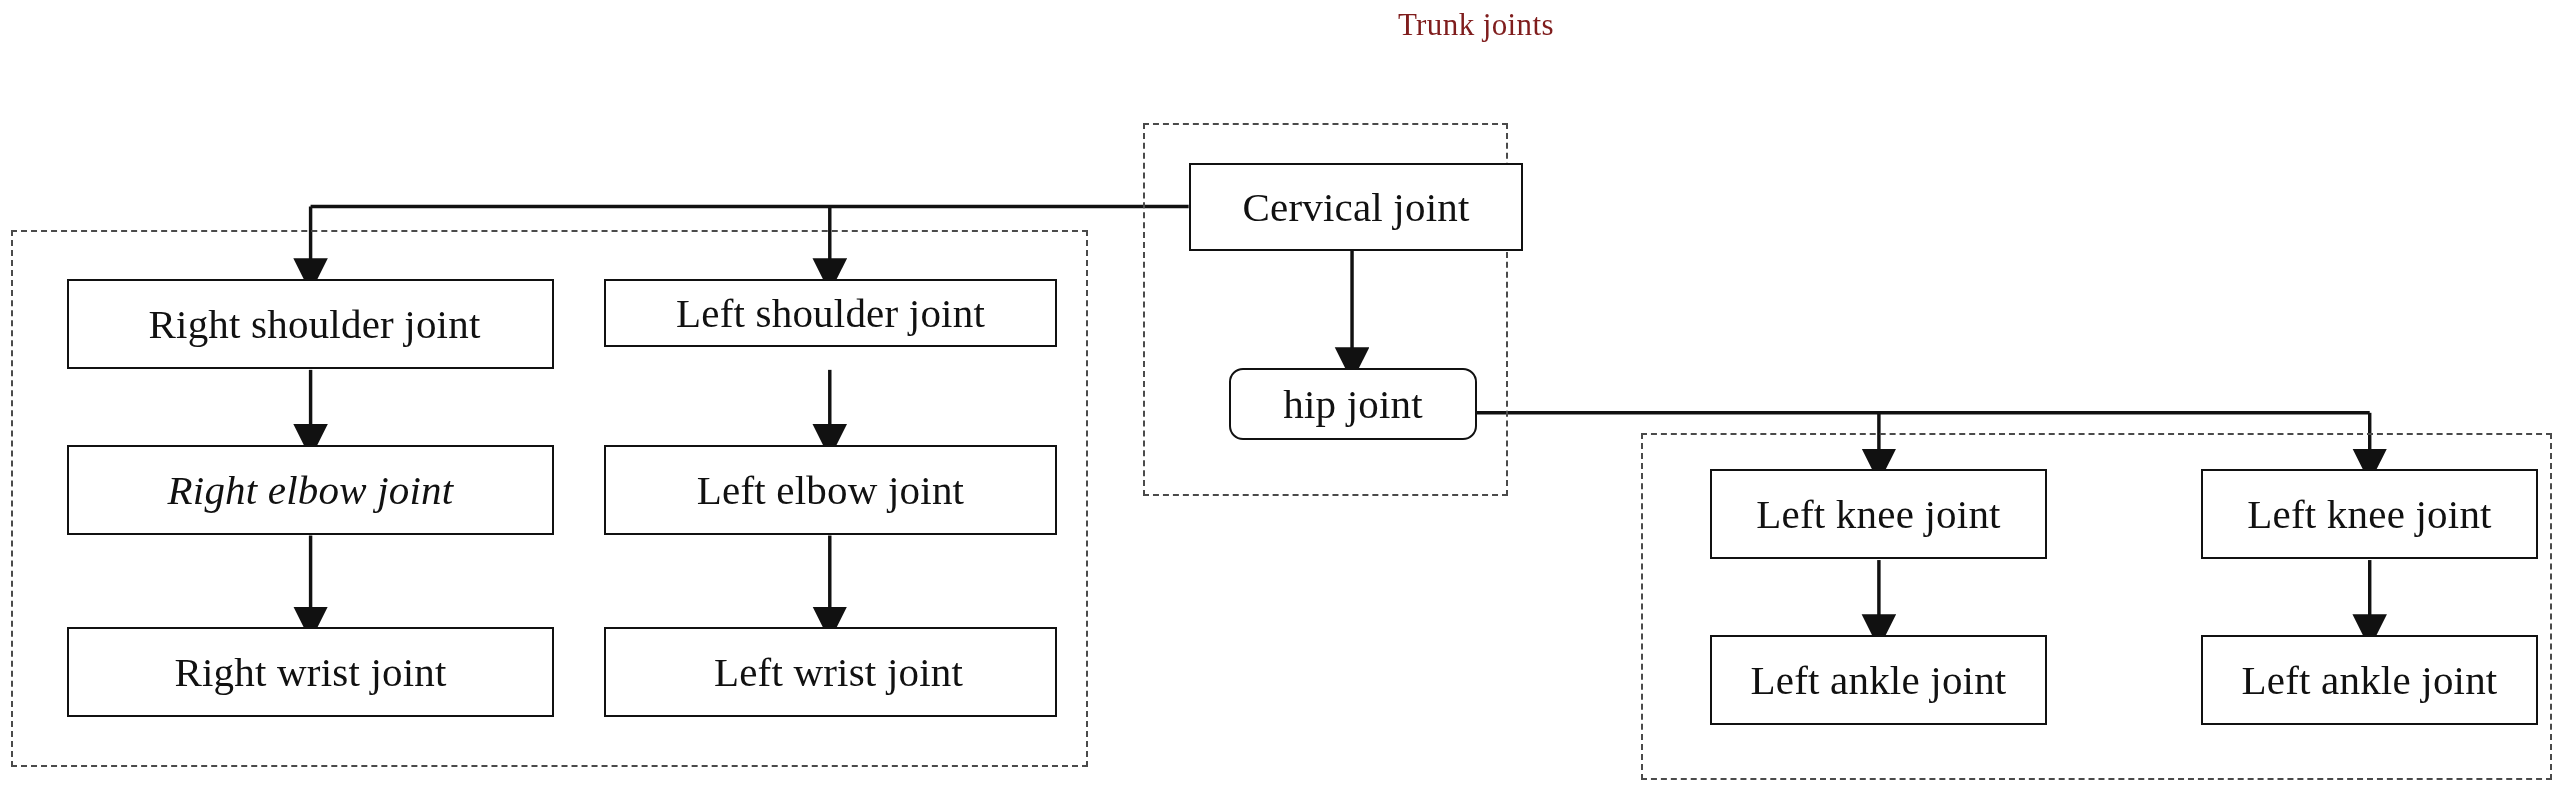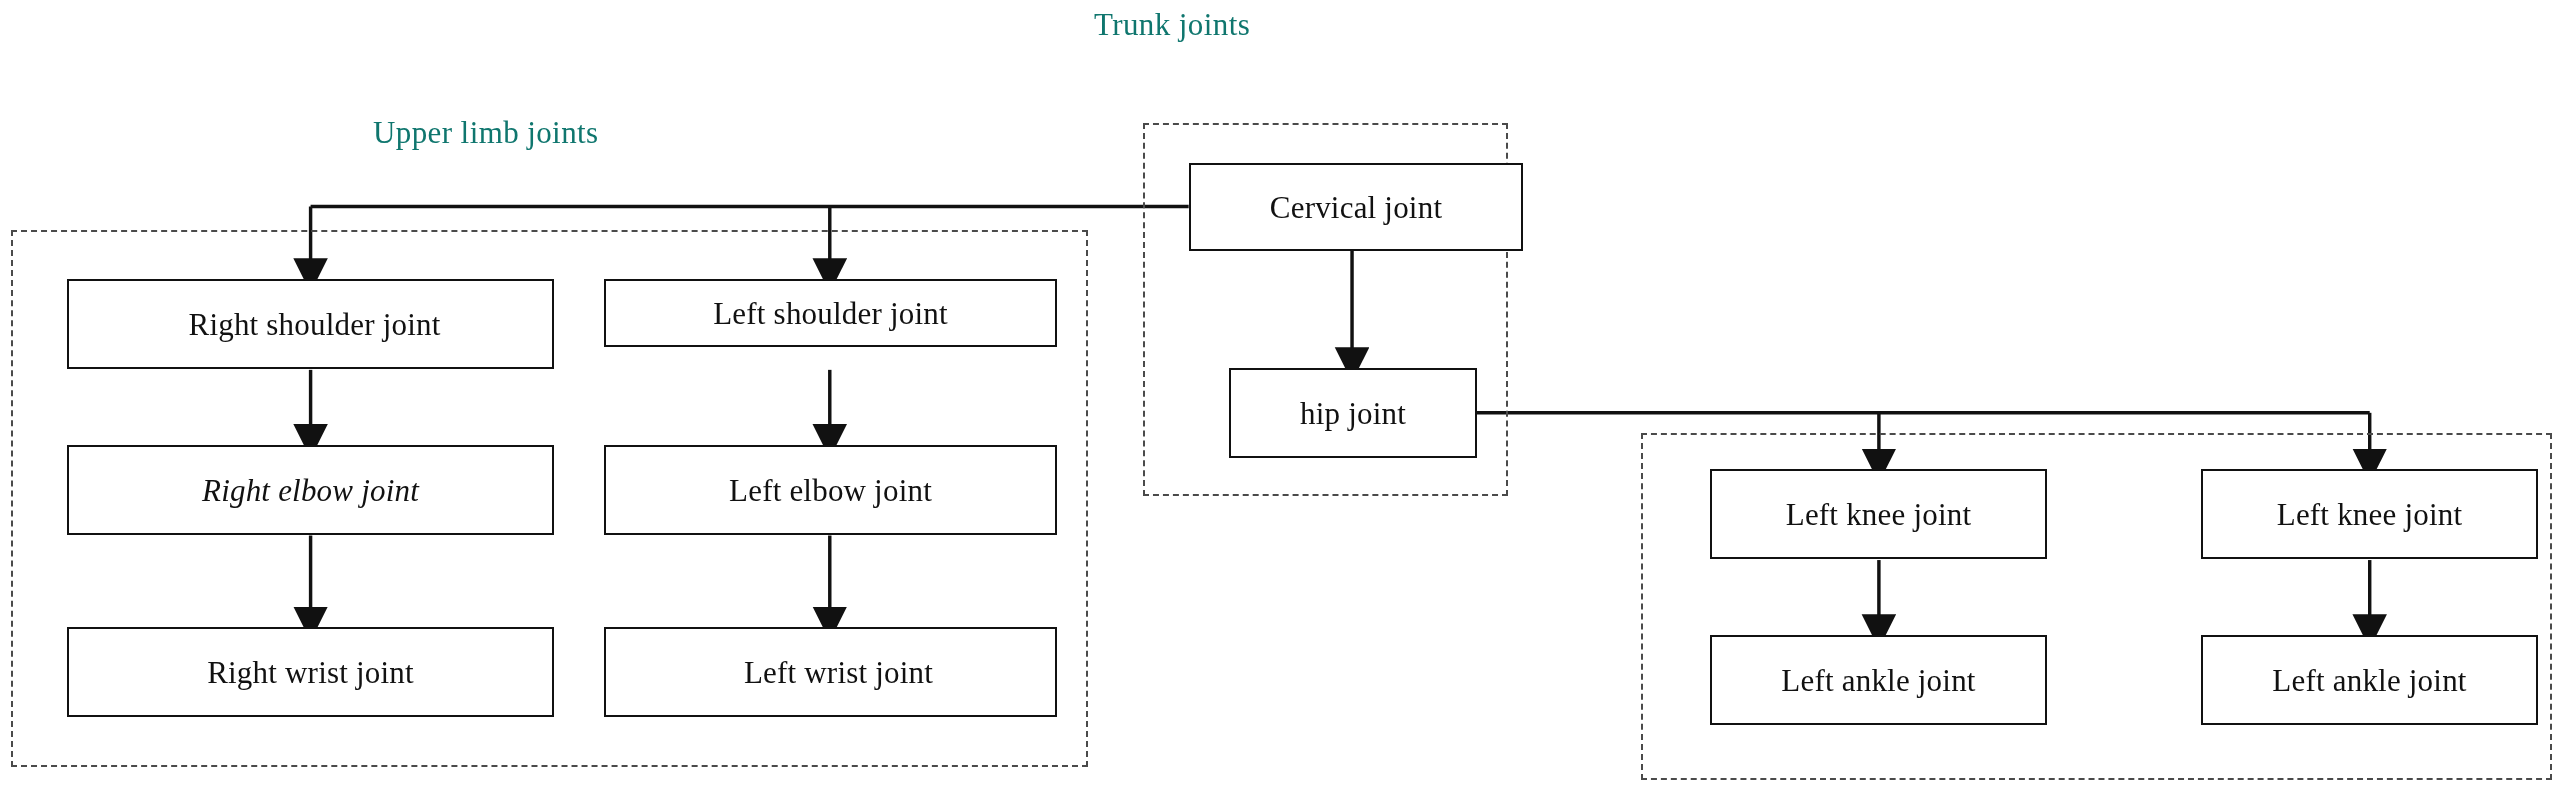--- a/index.html
+++ b/index.html
@@ -1,28 +1,28 @@
 <!DOCTYPE html>
 <html style="font-size:12.3px"><head>
 <meta charset="utf-8">
 <style>
   html,body{margin:0;padding:0;background:#ffffff;}
   body{width:2576px;height:798px;position:relative;overflow:hidden;
        font-family:"Liberation Serif","DejaVu Serif",serif;color:#1a1a1a;}
   #stage{position:absolute;left:0;top:0;width:2576px;height:798px;}
   svg#wires{position:absolute;left:0;top:0;width:2576px;height:798px;}
 
-  .grouplabel{position:absolute;font-size:31px;line-height:1;color:#0f766e;
-              white-space:nowrap;text-align:left;letter-spacing:0.4px;}
+  .grouplabel{position:absolute;font-size:31px;line-height:1;color:#7f1d1d;
+              white-space:nowrap;text-align:right;letter-spacing:0.4px;}
 
   .dashbox{position:absolute;border:2.3px dashed #4a4a4a;box-sizing:border-box;background:transparent;}
 
   .node{position:absolute;box-sizing:border-box;border:2.3px solid #111;background:#fff;
         display:flex;align-items:center;justify-content:center;
-        font-size:31px;line-height:1;color:#111;white-space:nowrap;letter-spacing:0.2px;}
+        font-size:41px;line-height:1;color:#111;white-space:nowrap;letter-spacing:0.2px;}
 </style>
 </head>
 <body>
 
 <div id="stage">
 
   <svg id="wires" viewBox="0 0 3359 1040" xmlns="http://www.w3.org/2000/svg">
     <defs>
       <marker id="ah" markerWidth="16" markerHeight="16" refX="5.2" refY="5" orient="auto" markerUnits="strokeWidth">
         <path d="M0,0 L10,5 L0,10 z" fill="#111"></path>
@@ -58,33 +58,32 @@
     <g>
       <path d="M2450,730 L2450,824" stroke="#111" stroke-width="4.5" fill="none" marker-end="url(#ah)"></path>
       <path d="M3090,730 L3090,824" stroke="#111" stroke-width="4.5" fill="none" marker-end="url(#ah)"></path>
     </g>
   </svg>
 
   <div class="dashbox" style="left:10.7px;top:230px;width:1077px;height:537px;"></div>
   <div class="dashbox" style="left:1143px;top:123px;width:365px;height:373px;"></div>
   <div class="dashbox" style="left:1641px;top:433px;width:911px;height:347px;"></div>
 
-  <div class="grouplabel" style="left:373px;top:117px;width:460px;">Upper limb joints</div>
   <div class="grouplabel" style="left:1094px;top:9.2px;width:460px;">Trunk joints</div>
 
   <div class="node" style="left:67px;top:279px;width:487px;height:90px;padding-left:8px;">Right shoulder joint</div>
   <div class="node" style="left:67px;top:445px;width:487px;height:90px;font-style:italic;">Right elbow joint</div>
   <div class="node" style="left:67px;top:627px;width:487px;height:90px;">Right wrist joint</div>
 
   <div class="node" style="left:604px;top:279px;width:453px;height:68px;">Left shoulder joint</div>
   <div class="node" style="left:604px;top:445px;width:453px;height:90px;text-align:center;">Left elbow joint</div>
   <div class="node" style="left:604px;top:627px;width:453px;height:90px;padding-left:16px;">Left wrist joint</div>
 
   <div class="node" style="left:1189px;top:163px;width:334px;height:88px;">Cervical joint</div>
-  <div class="node" style="left:1229px;top:368px;width:248px;height:90px;">hip joint</div>
+  <div class="node" style="left:1229px;top:368px;width:248px;height:72px;border-radius:14px;">hip joint</div>
 
   <div class="node" style="left:1710px;top:469px;width:337px;height:90px;">Left knee joint</div>
   <div class="node" style="left:1710px;top:635px;width:337px;height:90px;">Left ankle joint</div>
   <div class="node" style="left:2201px;top:469px;width:337px;height:90px;">Left knee joint</div>
   <div class="node" style="left:2201px;top:635px;width:337px;height:90px;">Left ankle joint</div>
 
 </div>
 
 
 </body></html>

